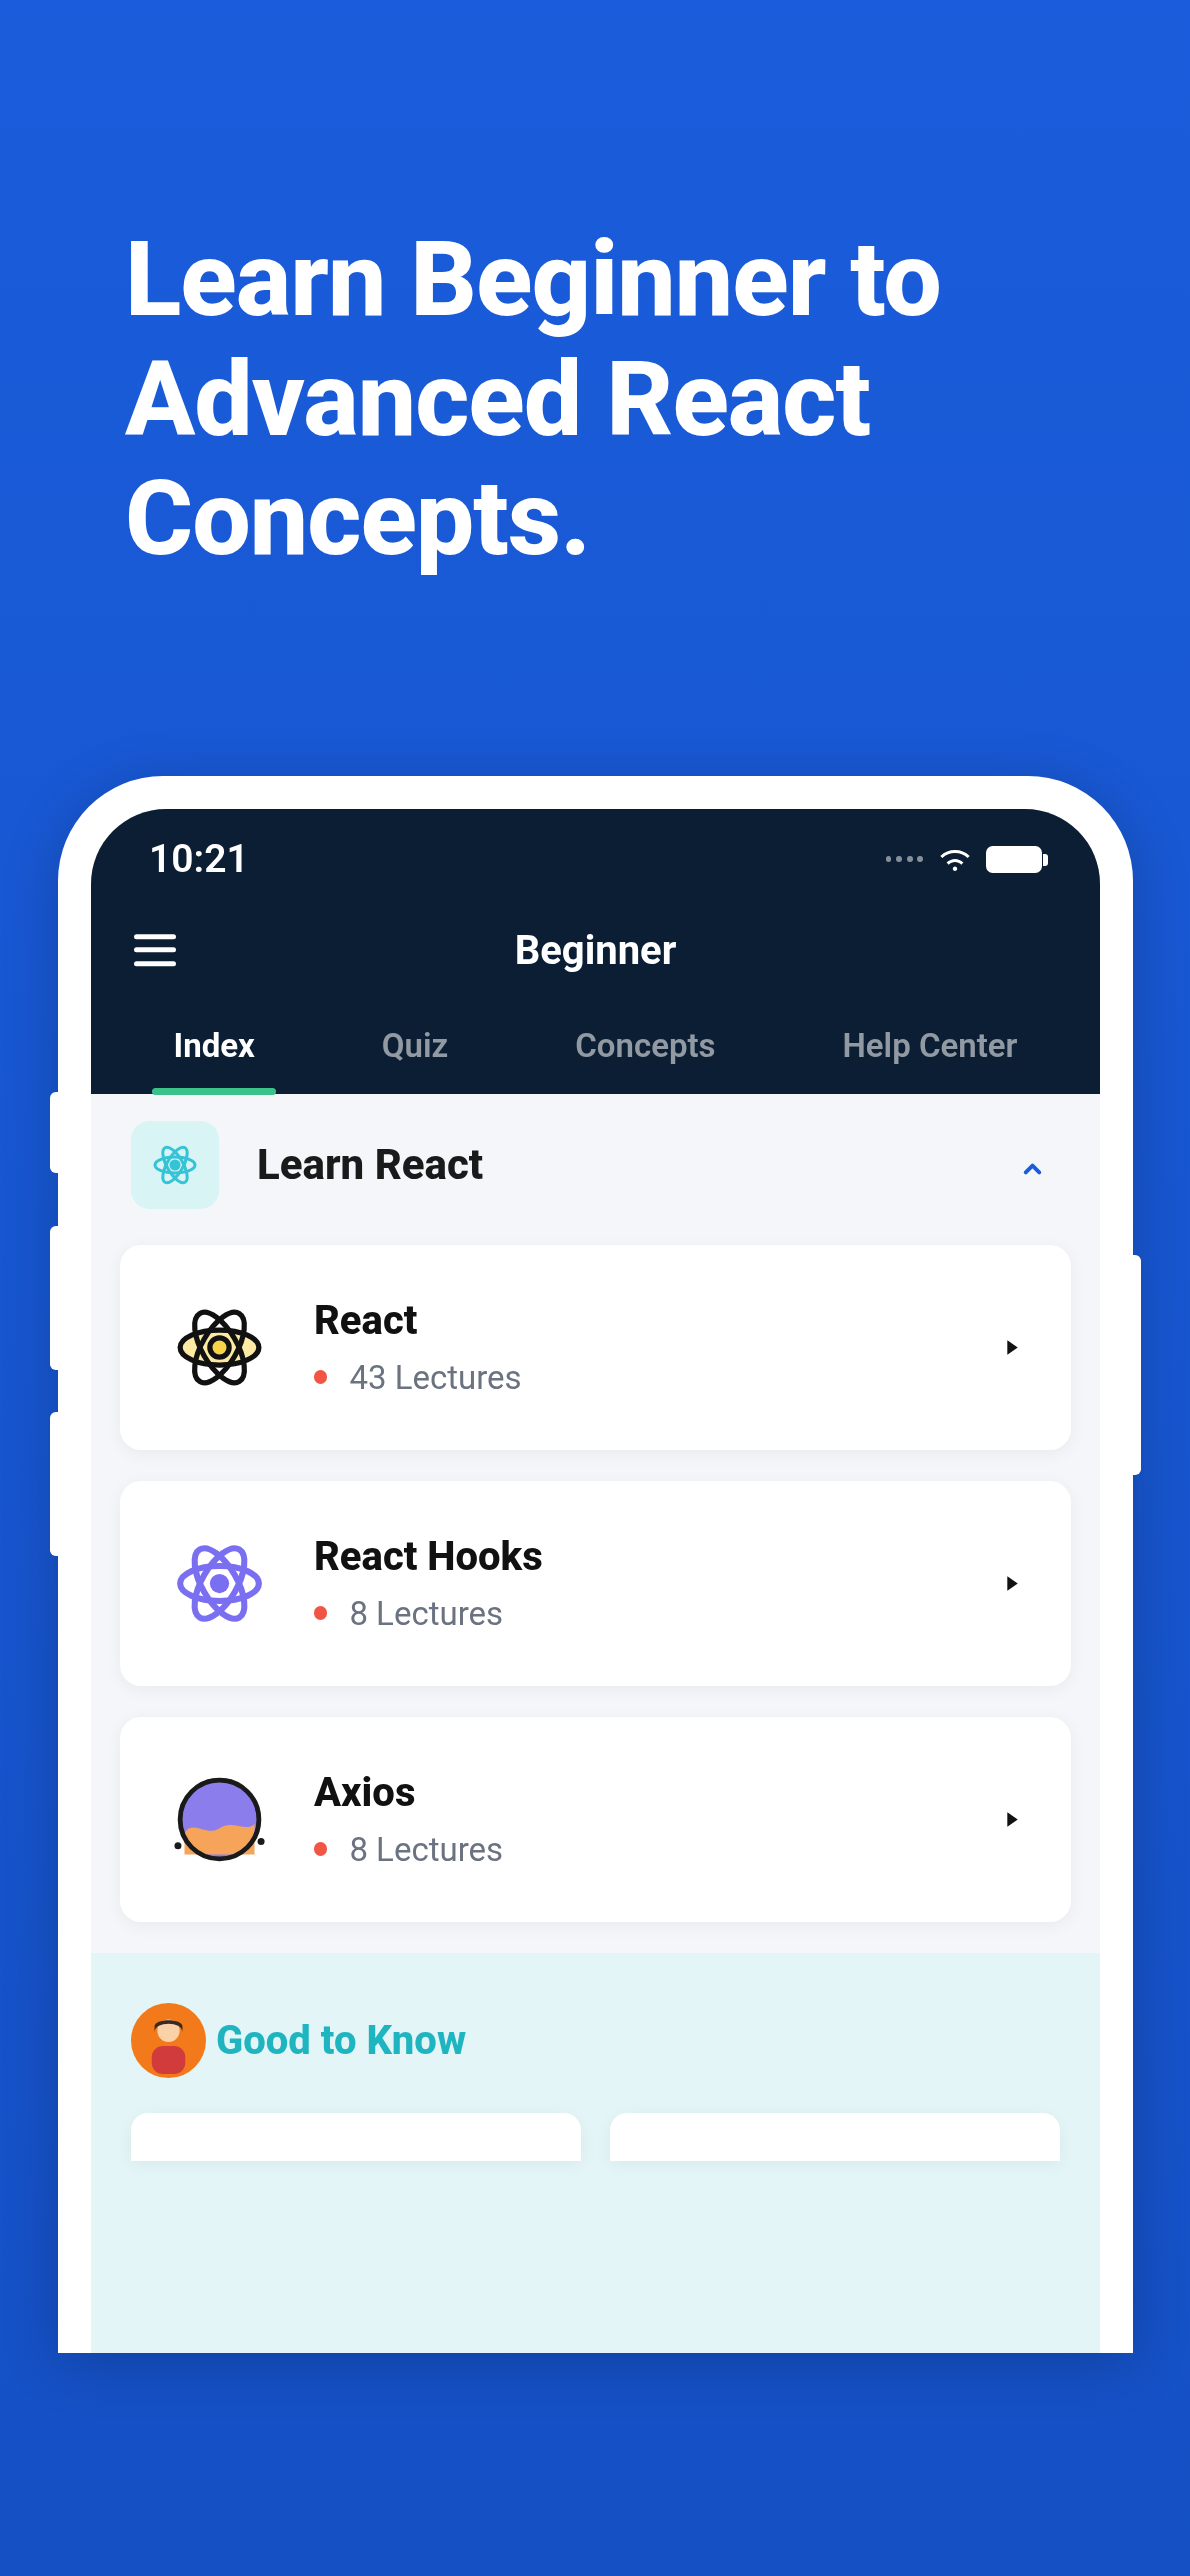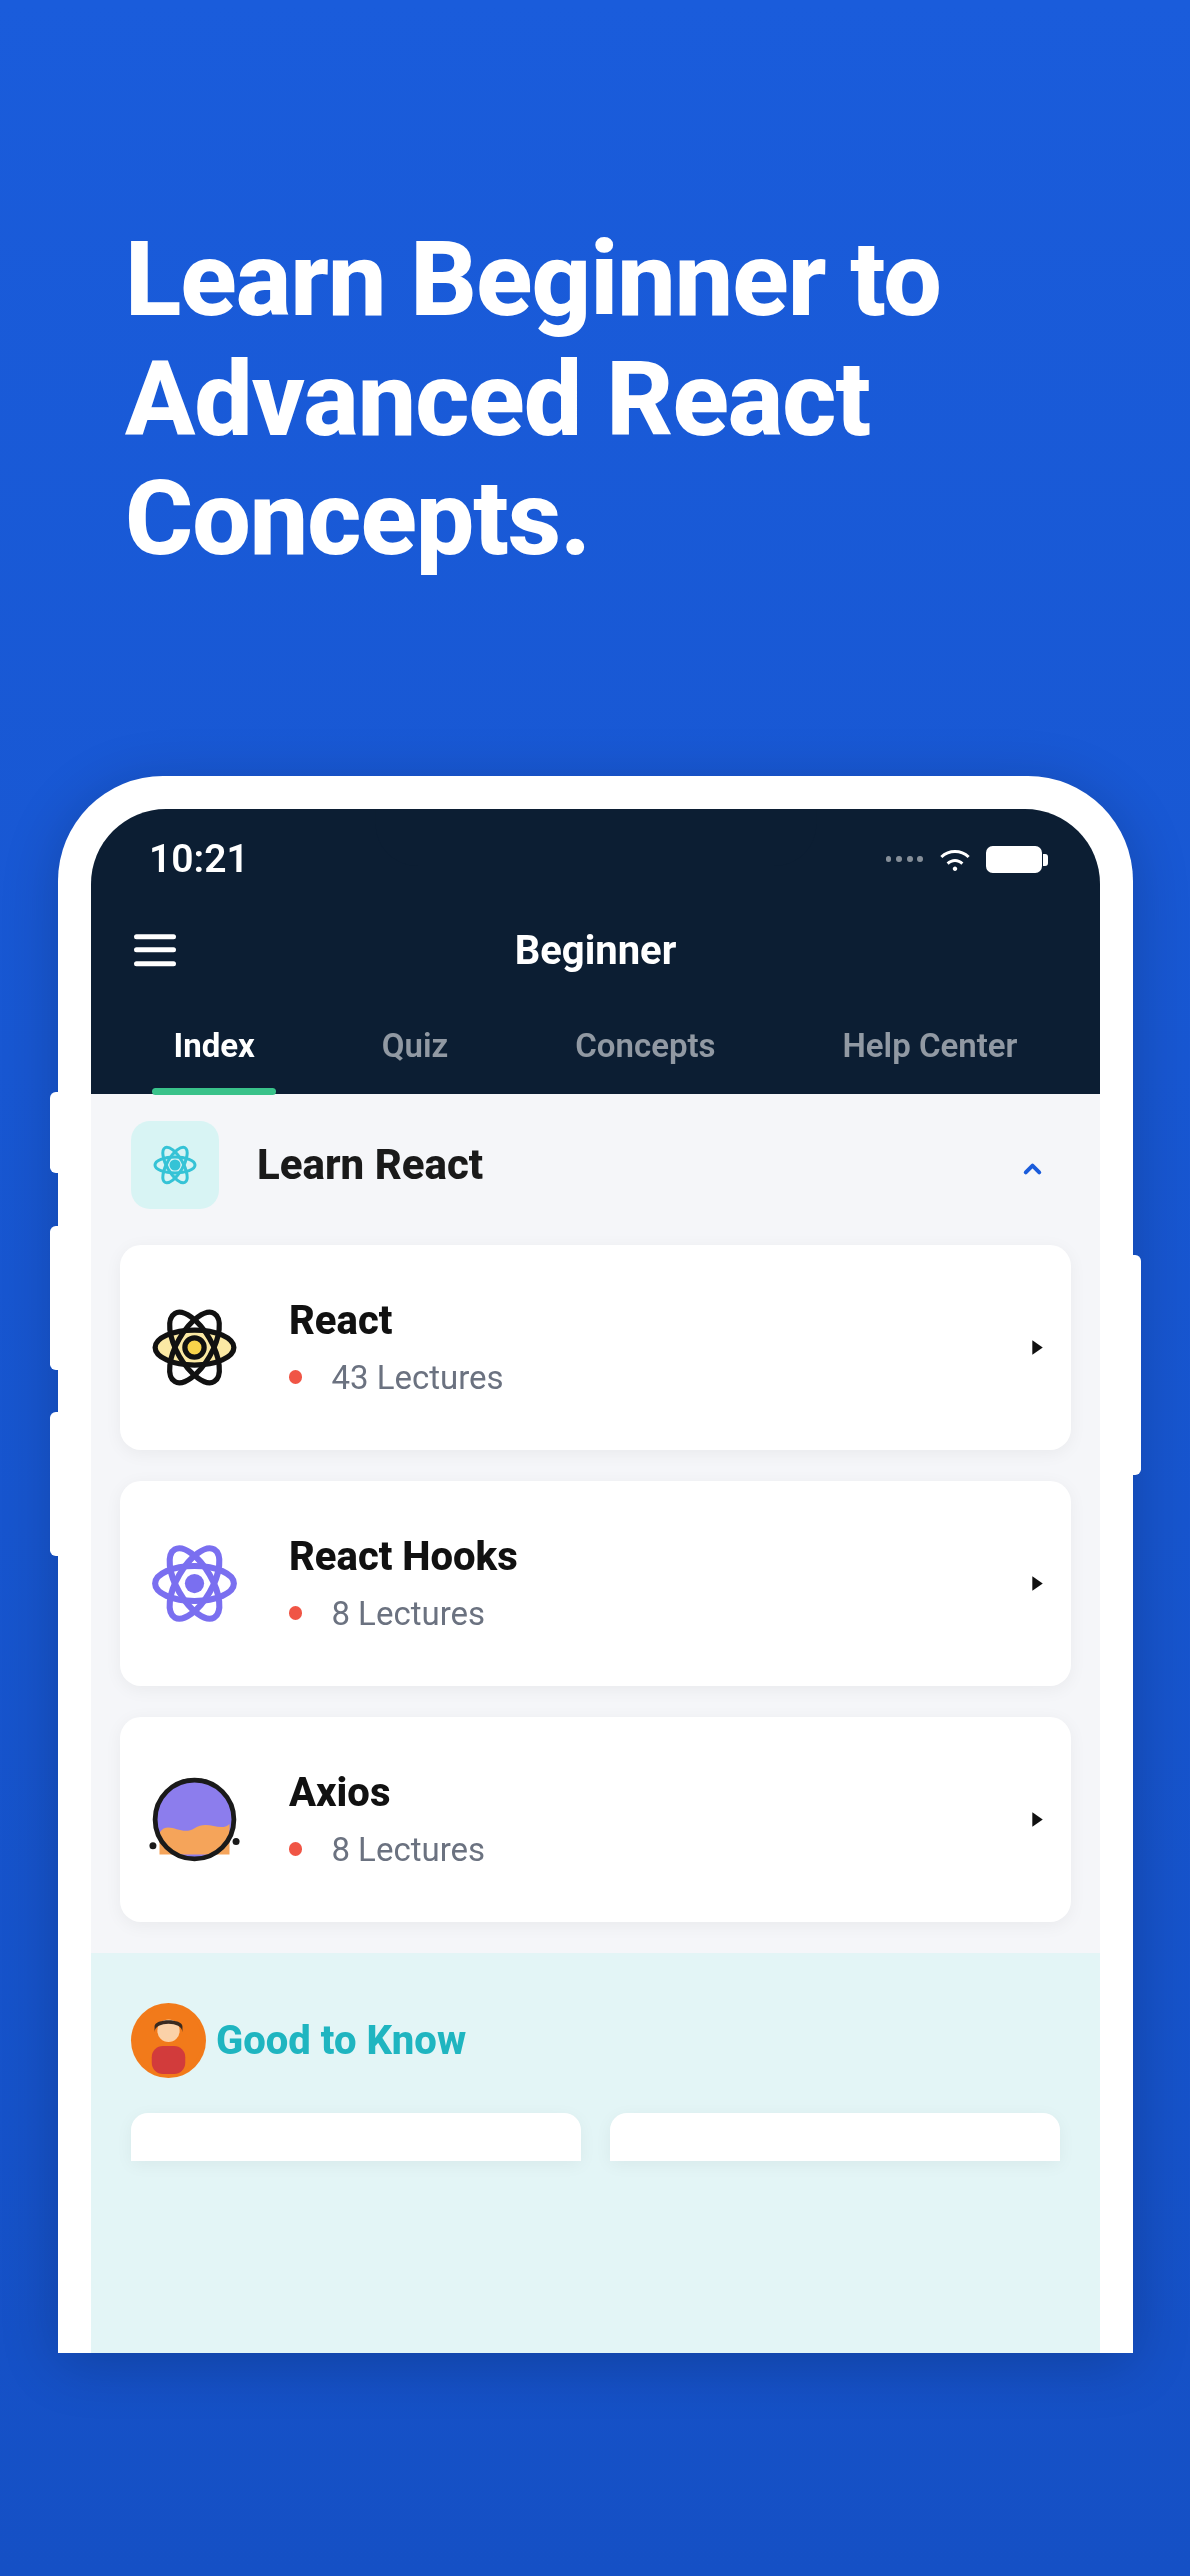--- a/index.html
+++ b/index.html
@@ -119,34 +119,34 @@
     .section-title { font-size: 42px; font-weight: 800; color: #1a1a1a; }
     .chevron-up {
       position: absolute; right: 54px; top: 50%; transform: translateY(-50%);
       color: #1A5CDB;
     }
     .chevron-up svg { width: 27px; height: 27px; display: block; }
     .cards { padding: 0 29px; }
     .card {
       background: #ffffff;
       border-radius: 21px;
-      padding: 50px 22px;
+      padding: 50px 47px;
       margin-bottom: 31px;
       display: flex; align-items: center;
       box-shadow: 0 3.8px 17px rgba(0,0,0,0.05);
       cursor: pointer;
     }
     .card-icon {
       width: 105px; height: 105px;
       display: flex; align-items: center; justify-content: center;
       margin-right: 42px; flex-shrink: 0;
     }
     .card-body { flex: 1; }
     .card-title { font-size: 40px; font-weight: 800; color: #111; margin-bottom: 13.4px; }
-    .card-sub { font-size: 33px; color: #6b7280; display: flex; align-items: center; gap: 29px; }
+    .card-sub { font-size: 33px; color: #6b7280; display: flex; align-items: center; gap: 22px; }
     .card-sub .dot { width: 13.4px; height: 13.4px; background: #f05545; border-radius: 50%; display: inline-block; }
     .card-arrow { margin-left: 19px; }
     .card-arrow svg { width: 25px; height: 25px; display: block; }
     .good-to-know {
       background: #e3f5f6;
       margin-top: 29px;
       padding: 50px 40px 192px 40px;
     }
     .gtk-header { display: flex; align-items: center; gap: 10px; }
     .gtk-avatar {

